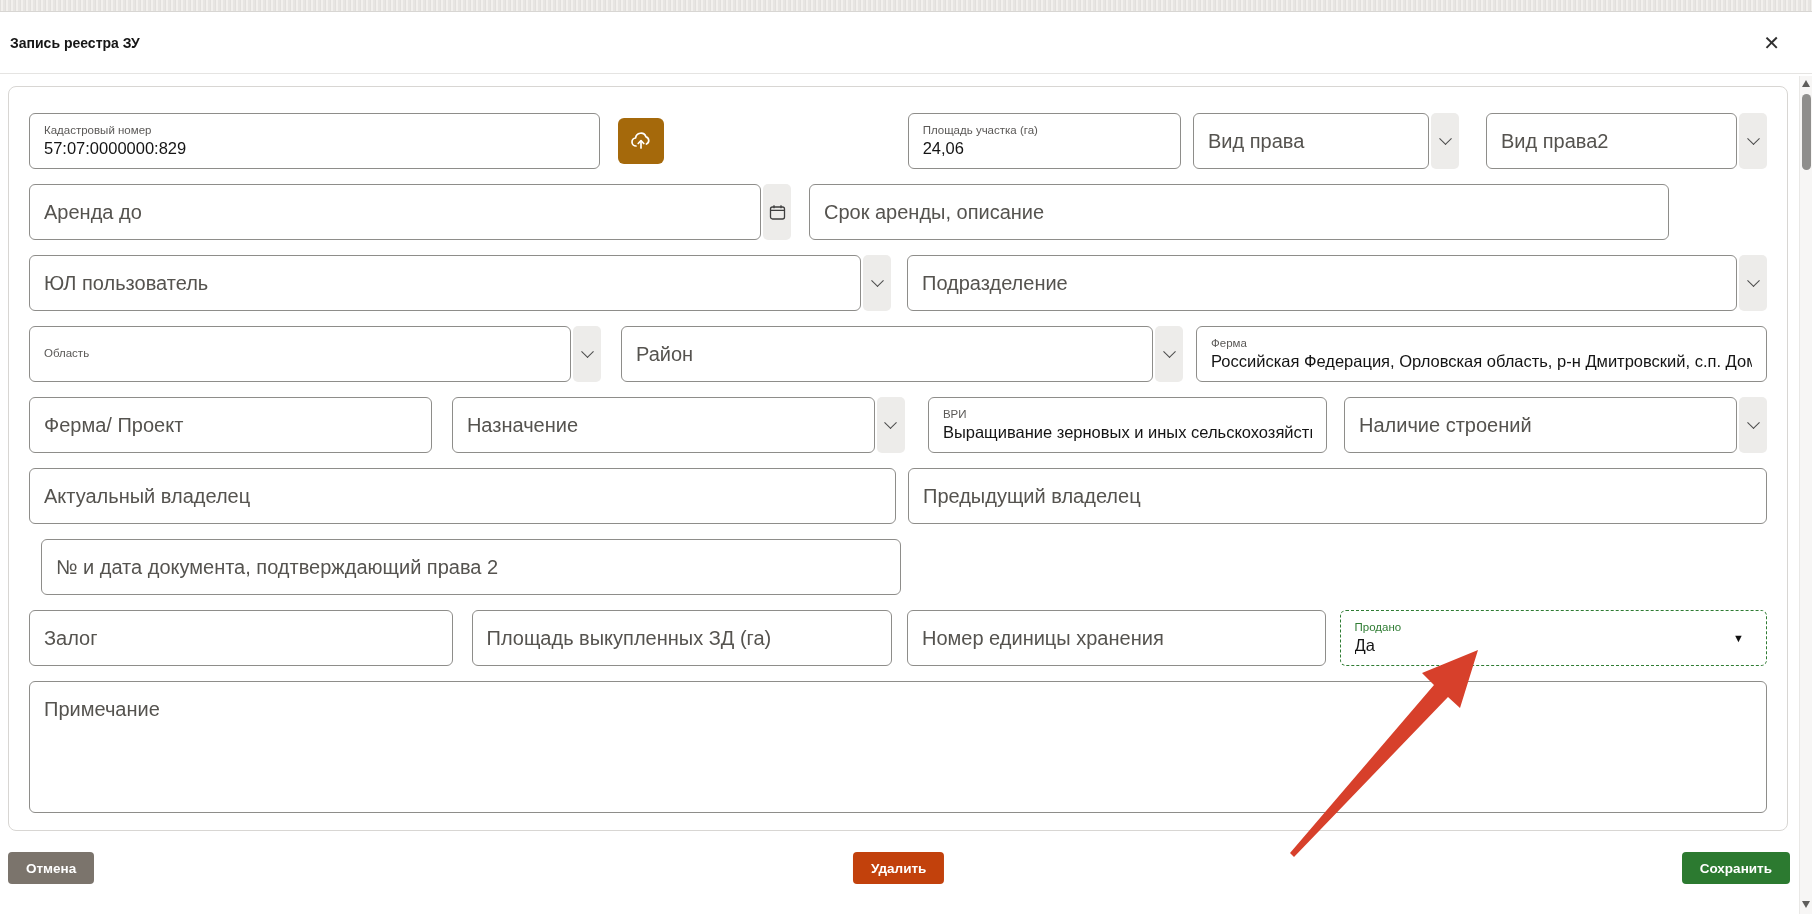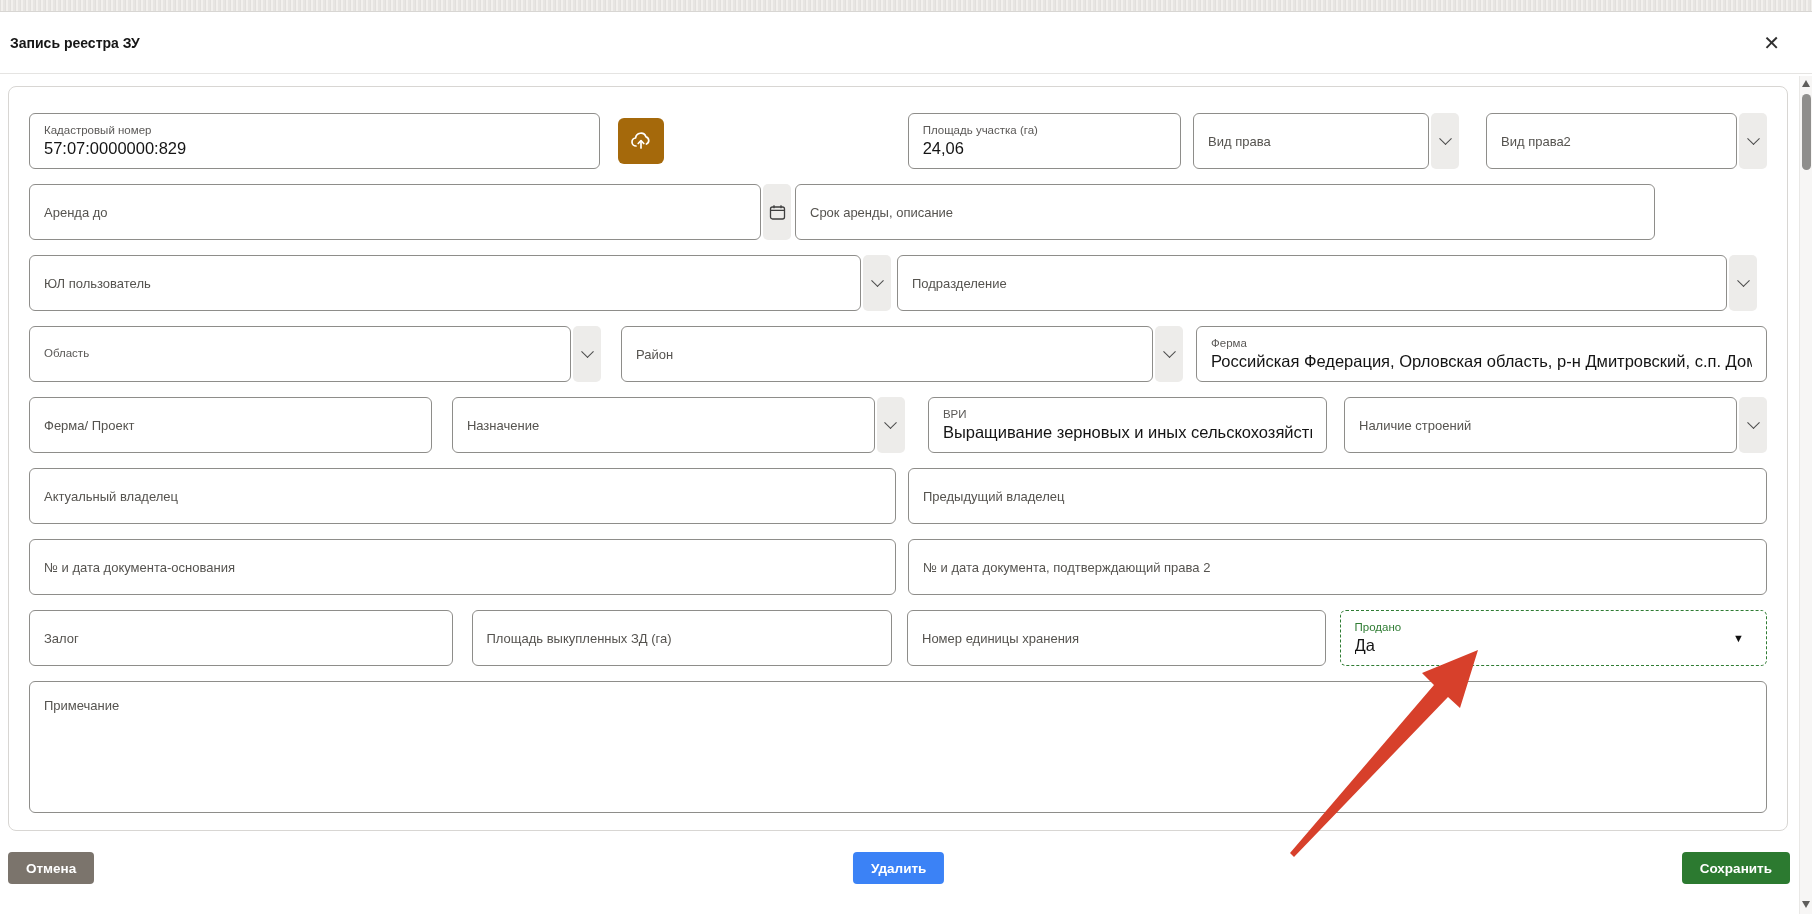--- a/index.html
+++ b/index.html
@@ -36,21 +36,21 @@
     border:1px solid #d8d6d3; border-radius:8px; background:#fff;
     padding: 26px 20px 18px 20px;
   }
   .row { display:flex; margin-bottom:15px; }
   .fld {
     border:1px solid #8e8d8a; border-radius:6px; background:#fff;
     height:56px; padding:6px 14px;
     display:flex; flex-direction:column; justify-content:center;
     overflow:hidden;
   }
-  .fld.ph { font-size:13px; color:#55534f; white-space:nowrap; }
+  .fld.ph { font-size:20px; color:#55534f; white-space:nowrap; }
   .flabel { font-size:11.5px; color:#5a5856; margin-bottom:3px; white-space:nowrap; }
   .fvalue { font-size:16.5px; color:#141414; white-space:nowrap; overflow:hidden; }
   .grp { display:flex; }
   .addon {
     width:28px; margin-left:2px; background:#edecea; border-radius:5px;
     display:flex; align-items:center; justify-content:center; flex:none;
     cursor:pointer;
   }
   .chev {
     width:9px; height:9px; border-right:1.6px solid #4c4c4c; border-bottom:1.6px solid #4c4c4c;
@@ -72,21 +72,21 @@
   .note-fld { height:132px; justify-content:flex-start; padding-top:16px; }
   
   .footer { position:absolute; left:0; top:852px; width:1812px; height:44px; }
   .btn {
     position:absolute; height:28px; border:none; border-radius:4px;
     color:#fff; font-size:13.5px; font-weight:700; cursor:pointer;
     display:flex; align-items:center; justify-content:center; padding:16px 18px;
     font-family:"Liberation Sans",sans-serif;
   }
   .btn-cancel { left:8px; background:#7b746c; }
-  .btn-delete { left:50%; transform:translateX(-58%); background:#3b82f6; }
+  .btn-delete { left:50%; transform:translateX(-58%); background:#c2410c; }
   .btn-save  { right:22px; background:#2c7a30; }
   
   .sbar {
     position:absolute; right:0; top:76px; width:13px; height:838px;
     background:#f7f6f5; border-left:1px solid #e9e8e6;
   }
   .sbar-up, .sbar-down {
     position:absolute; left:2px; width:0; height:0; cursor:pointer;
     border-left:4.5px solid transparent; border-right:4.5px solid transparent;
   }
@@ -148,31 +148,31 @@
       <div class="fld ph" style="width:732px">Аренда до</div>
       <div class="addon">
         <span>
           <svg class="icon" width="17" height="17" viewBox="0 0 17 17" fill="none" stroke="#3e3e3e" stroke-width="1.3">
             <rect x="1.5" y="3" width="14" height="12" rx="2"></rect>
             <path d="M5 1.2v3M12 1.2v3M1.5 6.4h14"></path>
           </svg>
         </span>
       </div>
     </div>
-    <div class="fld ph" style="width:860px; margin-left:4px">Срок аренды, описание</div>
+    <div class="fld ph" style="width:860px; margin-left:18px">Срок аренды, описание</div>
   </div>
 
   <div class="row">
     <div class="grp">
       <div class="fld ph" style="width:832px">ЮЛ пользователь</div>
       <div class="addon">
           <span class="chev"></span>
         </div>
     </div>
-    <div class="grp" style="margin-left:6px">
+    <div class="grp" style="margin-left:16px">
       <div class="fld ph" style="width:830px">Подразделение</div>
       <div class="addon">
           <span class="chev"></span>
         </div>
     </div>
   </div>
 
   <div class="row">
     <div class="grp">
       <div class="fld" style="width:542px">
@@ -213,21 +213,20 @@
         </div>
     </div>
   </div>
 
   <div class="row">
     <div class="fld ph" style="width:868px">Актуальный владелец</div>
     <div class="fld ph" style="width:860px; margin-left:12px">Предыдущий владелец</div>
   </div>
 
   <div class="row">
-    <div class="fld ph" style="width:868px">№ и дата документа-основания</div>
     <div class="fld ph" style="width:860px; margin-left:12px">№ и дата документа, подтверждающий права 2</div>
   </div>
 
   <div class="row">
     <div class="fld ph" style="width:424px">Залог</div>
     <div class="fld ph" style="width:421px; margin-left:19px">Площадь выкупленных ЗД (га)</div>
     <div class="fld ph" style="width:419px; margin-left:15px">Номер единицы хранения</div>
     <div class="fld sold-fld" style="width:428px; margin-left:14px">
       <div class="flabel">Продано</div>
       <div class="fvalue">Да</div>

